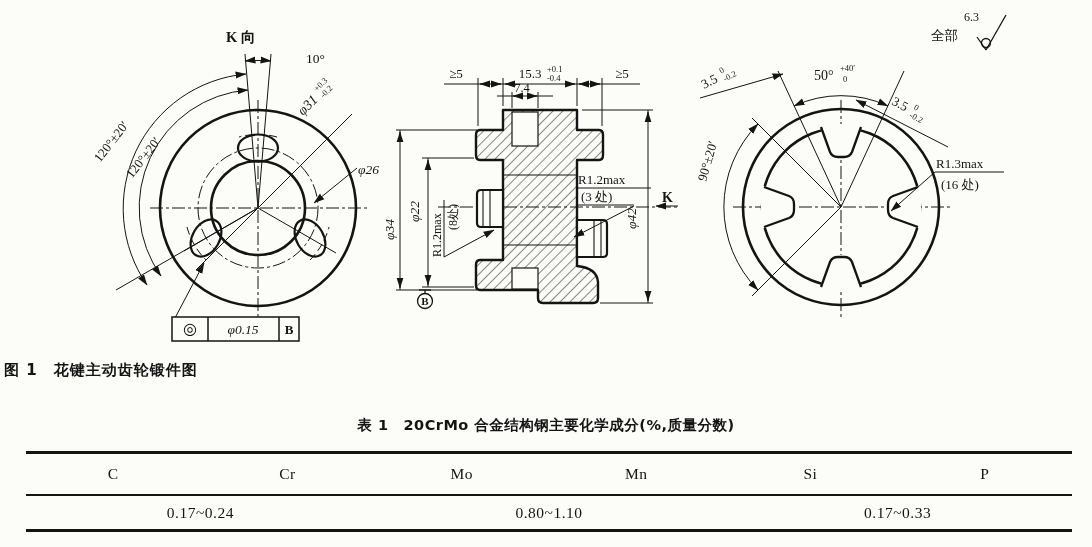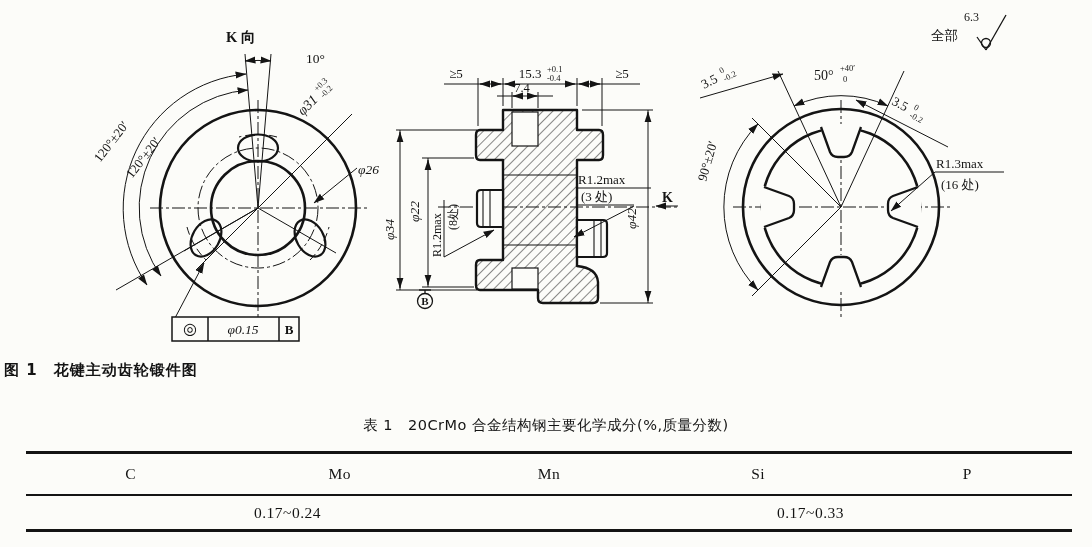--- a/index.html
+++ b/index.html
@@ -4,21 +4,21 @@
 <style>
   html,body{margin:0;padding:0;background:#e8e8e4;}
   .page{position:relative;width:1092px;height:547px;background:#fcfcf9;overflow:hidden;
         font-family:"Liberation Serif","DejaVu Serif",serif;color:#141414;}
   svg text{fill:#141414;font-family:"Liberation Serif","DejaVu Serif",serif;}
   .cjk{font-family:"DejaVu Sans","Liberation Sans",sans-serif;}
   .fig-caption{position:absolute;top:361px;left:4px;width:100%;text-align:left;
         font-weight:bold;font-size:15px;letter-spacing:1px;
         font-family:"DejaVu Sans","Liberation Sans",sans-serif;}
   .tbl-caption{position:absolute;top:416px;left:0;width:100%;text-align:center;
-        font-weight:normal;font-size:14.5px;letter-spacing:0.5px;
+        font-weight:bold;font-size:14.5px;letter-spacing:0.5px;
         font-family:"DejaVu Sans","Liberation Sans",sans-serif;}
   .chem-table{position:absolute;left:26px;top:451px;width:1046px;
         border-top:3px solid #141414;border-bottom:3px solid #141414;}
   .chem-row{display:flex;}
   .chem-row.header{height:40px;border-bottom:2px solid #141414;}
   .chem-row.values{height:33px;}
   .chem-cell{flex:1;display:flex;align-items:center;justify-content:center;
         font-size:15.5px;letter-spacing:0.5px;}
 </style>
 </head>
@@ -260,24 +260,26 @@
     </g>
   </g>
 </svg>
 
 <div class="fig-caption">图 1　花键主动齿轮锻件图</div>
 <div class="tbl-caption">表 1　20CrMo 合金结构钢主要化学成分(%,质量分数)</div>
 
 <div class="chem-table">
   <div class="chem-row header">
     <div class="chem-cell">C</div>
+    <div class="chem-cell">Cr</div>
     <div class="chem-cell">Mo</div>
     <div class="chem-cell">Mn</div>
     <div class="chem-cell">Si</div>
     <div class="chem-cell">P</div>
   </div>
   <div class="chem-row values">
     <div class="chem-cell">0.17~0.24</div>
+    <div class="chem-cell">0.80~1.10</div>
     <div class="chem-cell">0.17~0.33</div>
   </div>
 </div>
 
 </div>
 
 </body></html>

